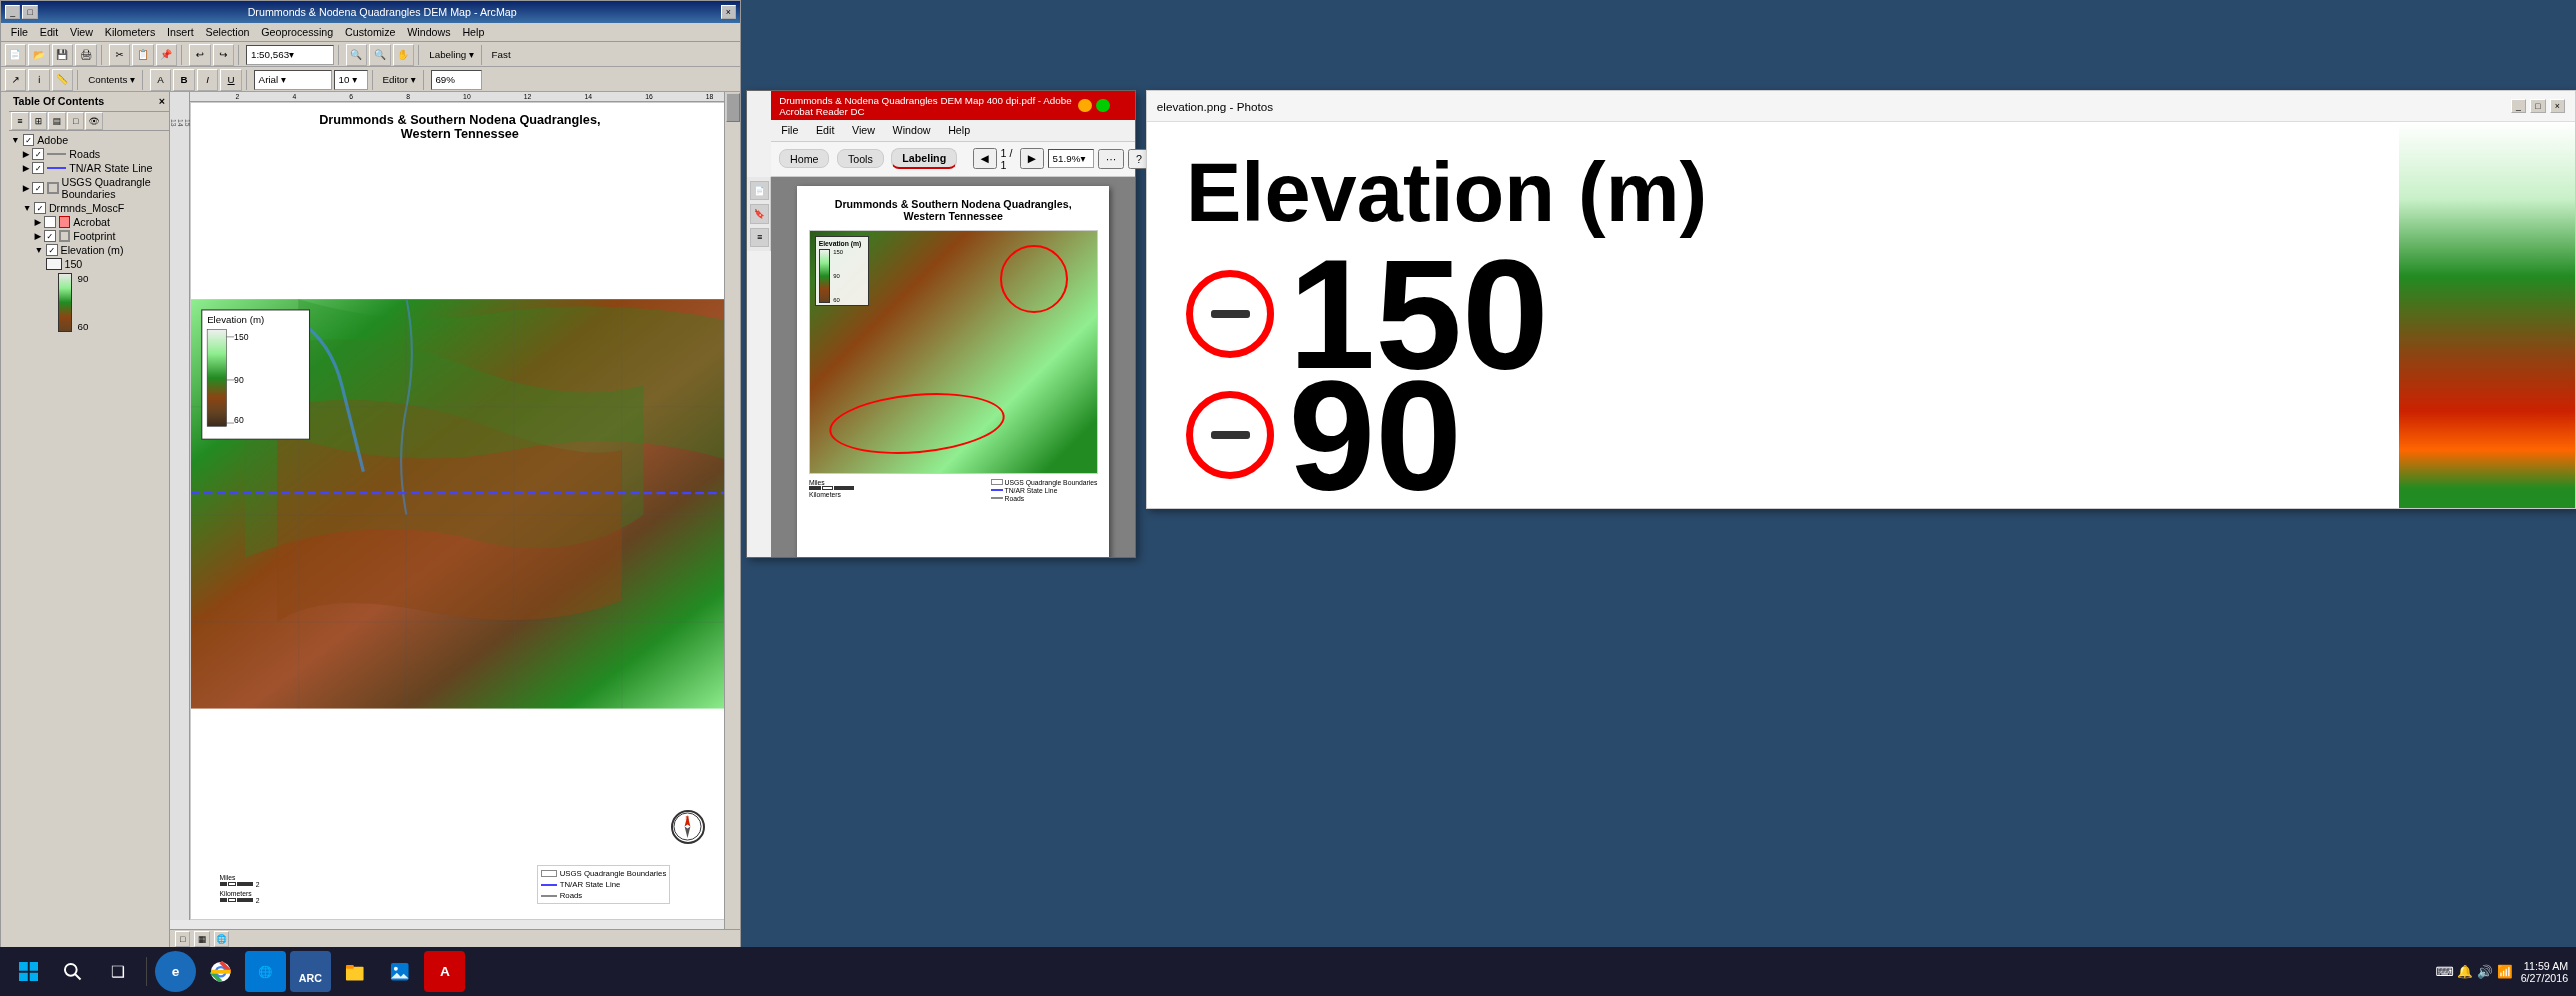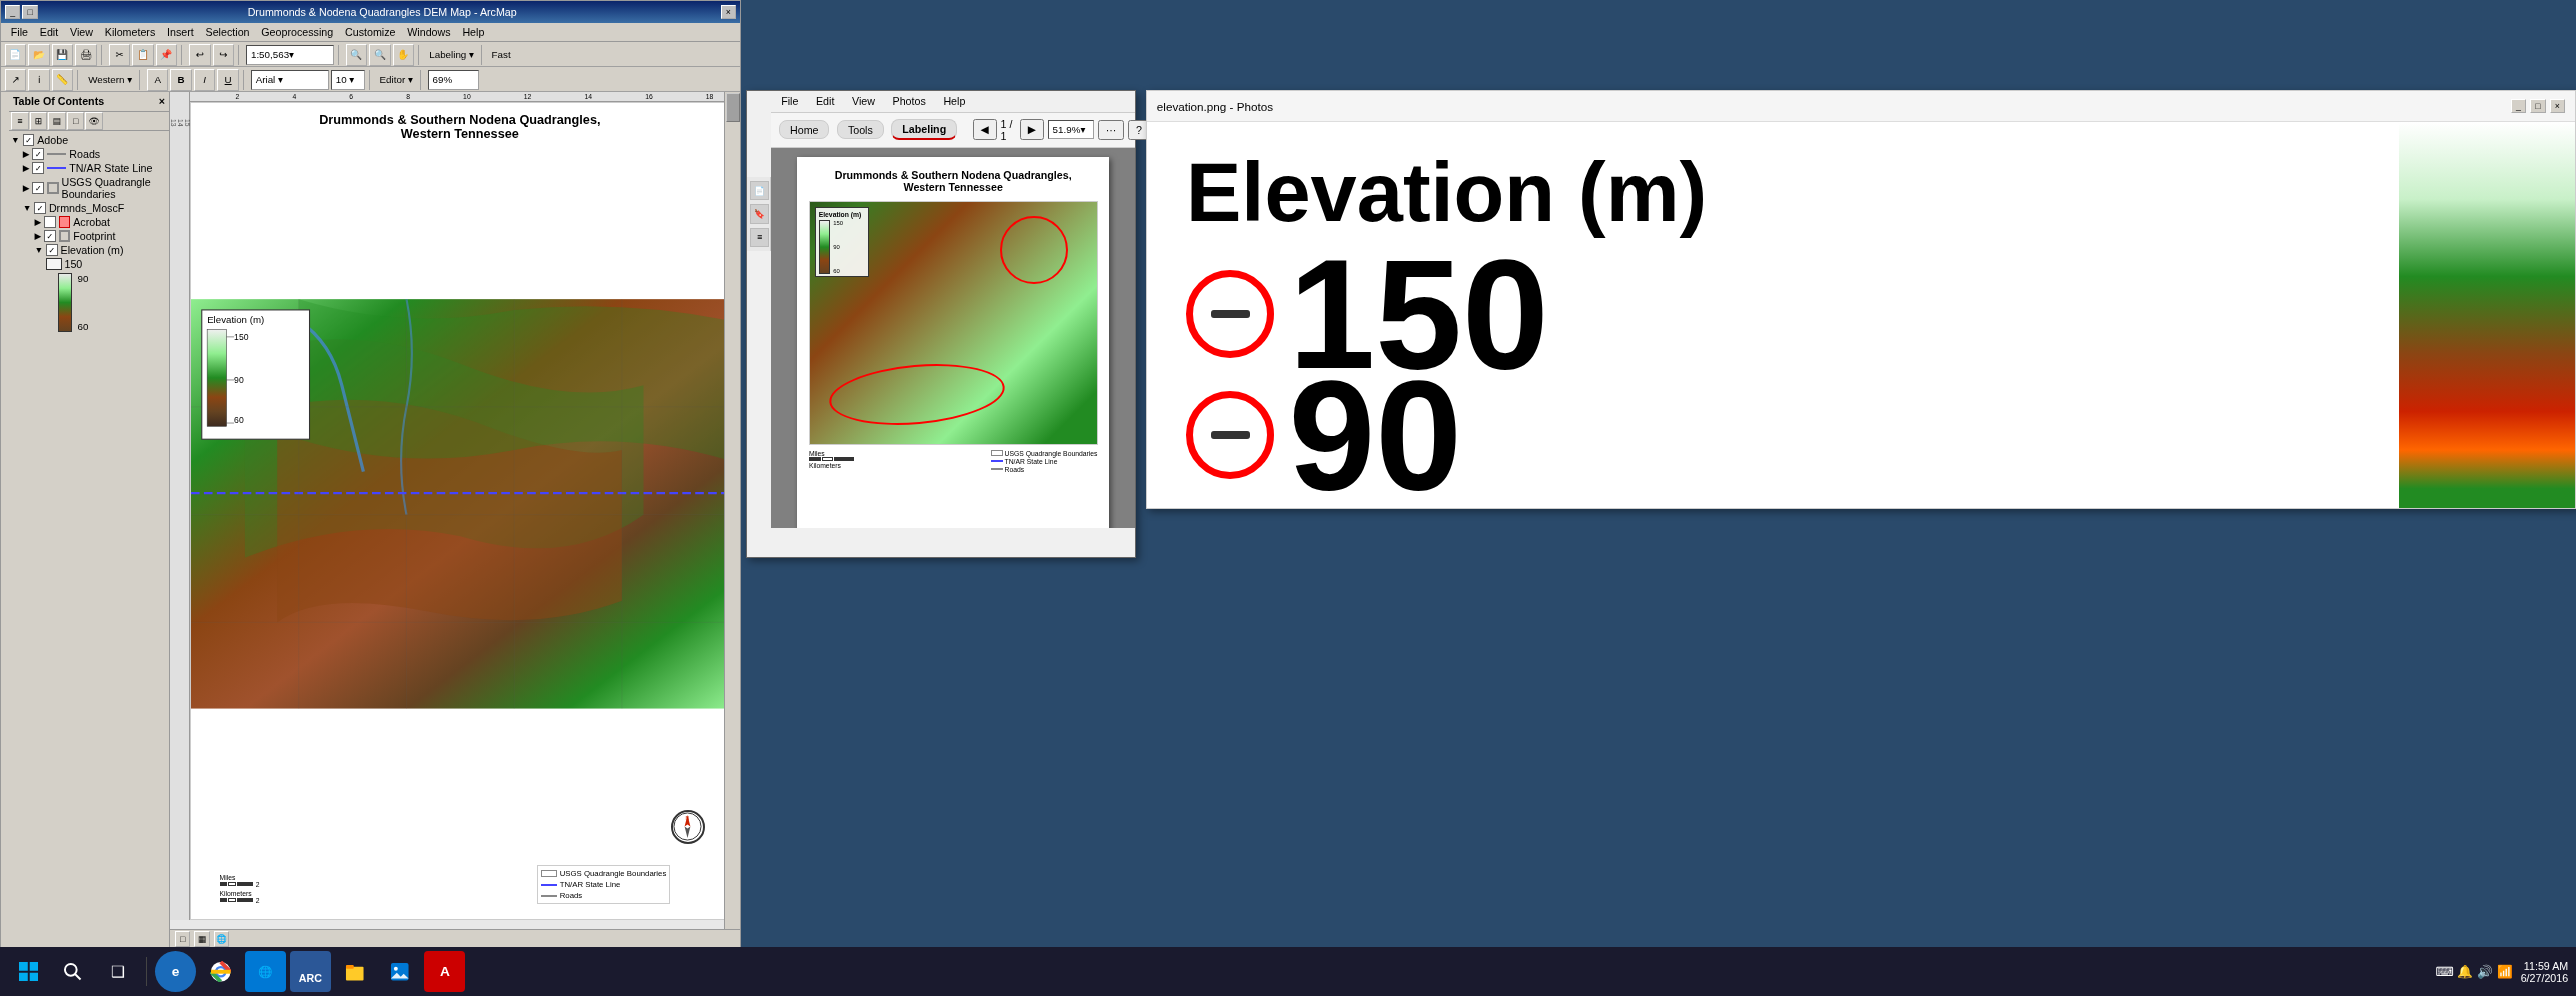--- a/index.html
+++ b/index.html
@@ -303,21 +303,21 @@
     <span class="tb-label">Labeling ▾</span>
     <div class="tb-separator"></div>
     <span class="tb-label">Fast</span>
   </div>
 
   <div class="toolbar-row" style="height:25px;">
     <div class="tb-btn">↗</div>
     <div class="tb-btn">ℹ</div>
     <div class="tb-btn">📏</div>
     <div class="tb-separator"></div>
-    <span class="tb-label">Western ▾</span>
+    <span class="tb-label">Contents ▾</span>
     <div class="tb-separator"></div>
     <div class="tb-btn">A</div>
     <div class="tb-btn">
         <b>B</b>
       </div>
     <div class="tb-btn">
         <i>I</i>
       </div>
     <div class="tb-btn">
         <u>U</u>
@@ -552,26 +552,34 @@
 
 <div id="acrobat-window">
 
   <div id="acrobat-sidebar">
     <div class="acro-side-icon">📄</div>
     <div class="acro-side-icon">🔖</div>
     <div class="acro-side-icon">≡</div>
   </div>
   <div style="position:absolute; left:24.4px; right:0; top:0; bottom:0;">
 
+    <div id="acrobat-titlebar">
+      <span style="font-size:9.8px;">Drummonds &amp; Nodena Quadrangles DEM Map 400 dpi.pdf - Adobe Acrobat Reader DC</span>
+      <div style="display:flex; gap:3.9px;">
+        <div style="width:13.7px;height:13.7px;background:#ffaa00;border-radius:50%;cursor:pointer;"></div>
+        <div style="width:13.7px;height:13.7px;background:#00cc00;border-radius:50%;cursor:pointer;"></div>
+        <div style="width:13.7px;height:13.7px;background:#cc0000;border-radius:50%;cursor:pointer;"></div>
+      </div>
+    </div>
 
     <div id="acrobat-menubar">
       <span class="menu-item" style="font-size:10.7px;padding:2px 3.9px;">File</span>
       <span class="menu-item" style="font-size:10.7px;padding:2px 3.9px;">Edit</span>
       <span class="menu-item" style="font-size:10.7px;padding:2px 3.9px;">View</span>
-      <span class="menu-item" style="font-size:10.7px;padding:2px 3.9px;">Photos</span>
+      <span class="menu-item" style="font-size:10.7px;padding:2px 3.9px;">Window</span>
       <span class="menu-item" style="font-size:10.7px;padding:2px 3.9px;">Help</span>
     </div>
 
     <div id="acrobat-toolbar">
       <button class="acro-nav-btn">Home</button>
       <button class="acro-nav-btn">Tools</button>
       <button class="acro-nav-btn active">Labeling</button>
       <div style="flex:1;"></div>
       <div style="display:flex; align-items:center; gap:3.9px; font-size:10.7px;">
         <button style="padding:2px 5.9px; font-size:10.7px; cursor:pointer;">◀</button>

